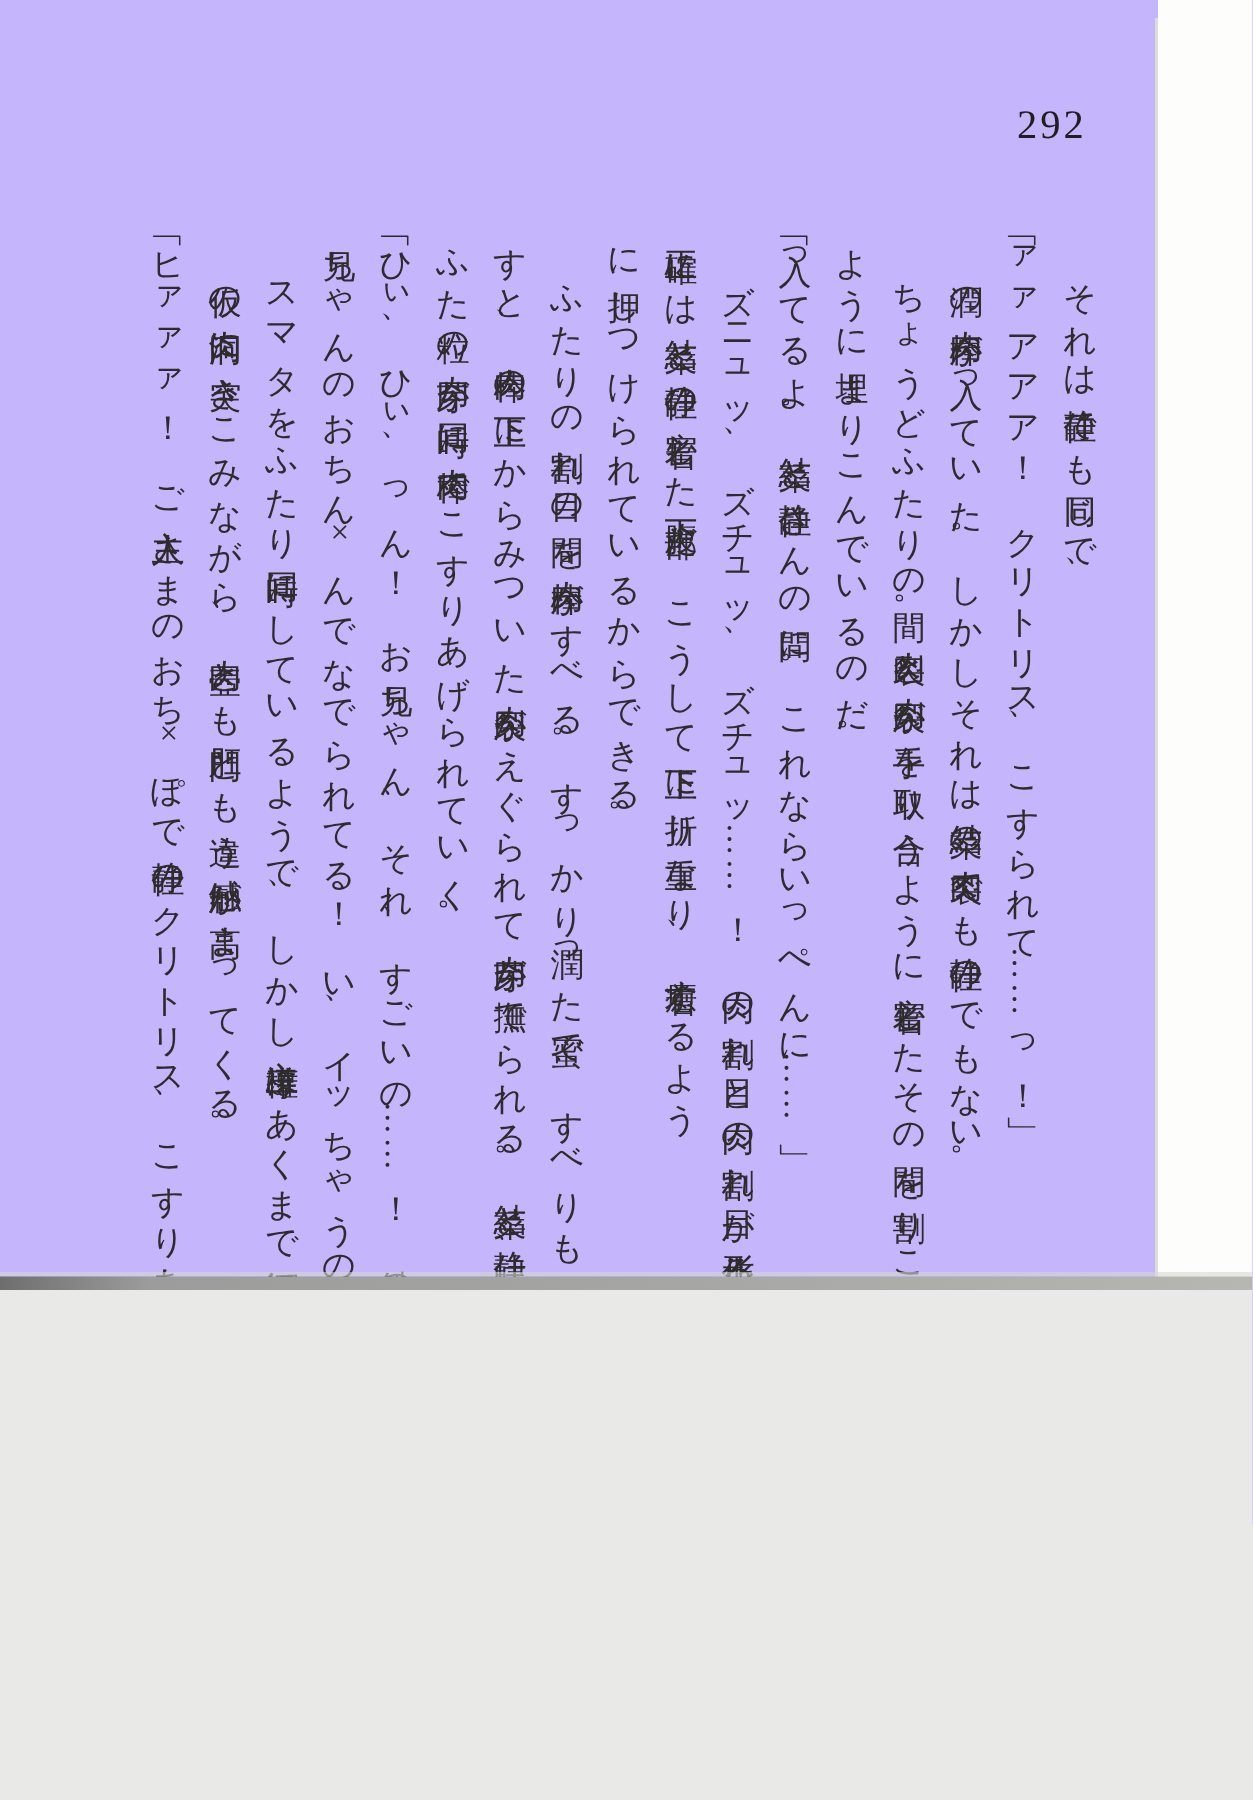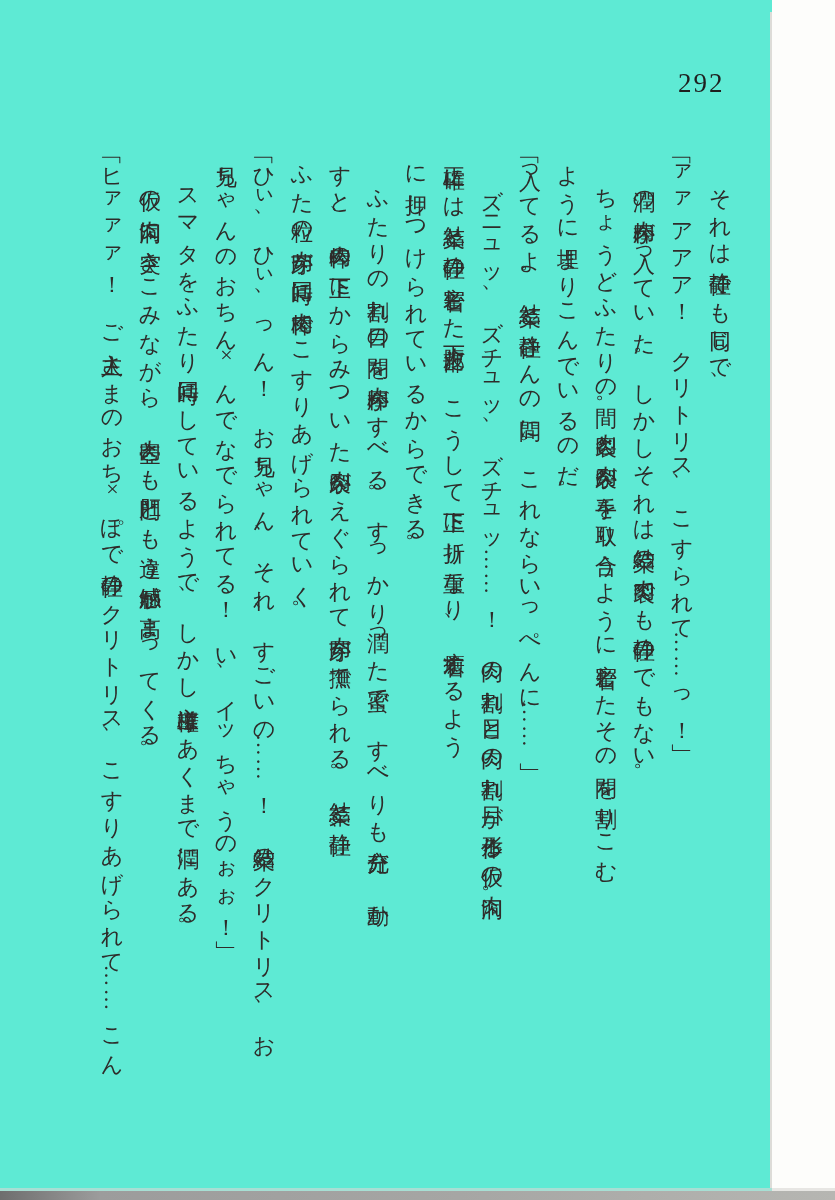--- a/index.html
+++ b/index.html
@@ -4,22 +4,22 @@
 <style>
   html,body{margin:0;padding:0;}
   body{
     width:835px;height:1200px;
     background:#e9e9e7;
     font-family:"Liberation Serif","DejaVu Serif",serif;
     overflow:hidden;
   }
   .book-page{
     position:relative;
-    width:835px;height:1200px;
-    background:#5eead4;
+    width:835px;height:860px;
+    background:#c4b5fd;
     color:#2e2c2a;
     overflow:hidden;
   }
   .page-number{
     position:absolute;
     top:68px;left:678px;
     font-size:27px;
     letter-spacing:2px;
     color:#1f1f1f;
   }

